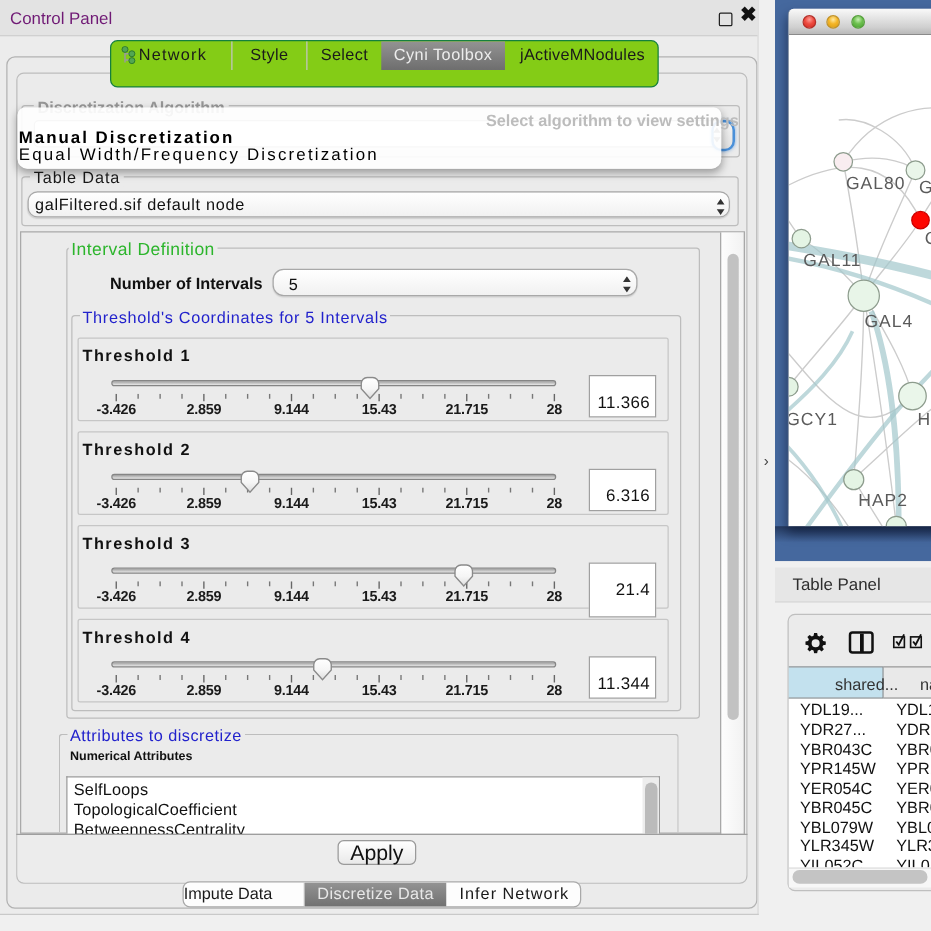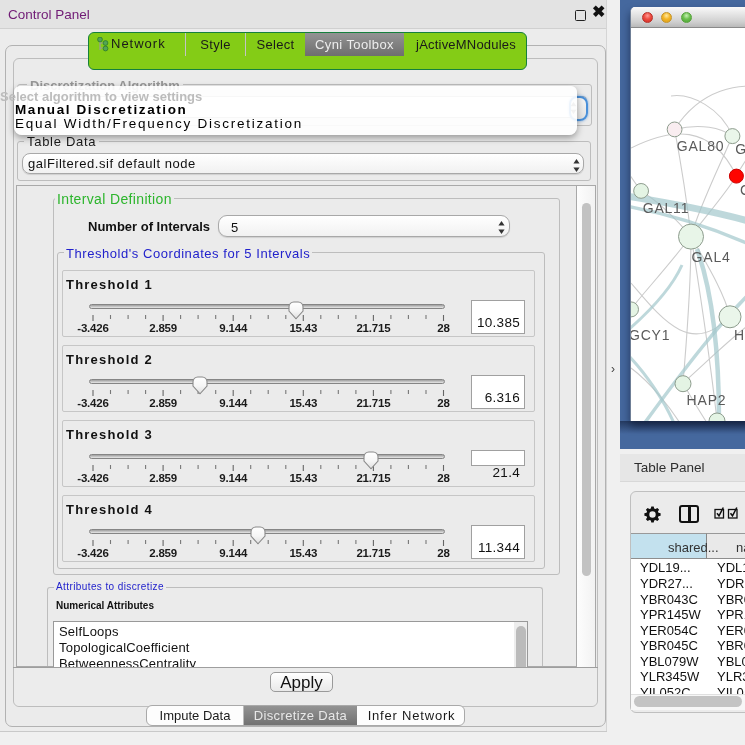--- a/index.html
+++ b/index.html
@@ -196,21 +196,21 @@
   <svg class="abs" style="left:287.5px;top:301px;" width="16" height="19" viewBox="0 0 16 19">
       <path d="M1,5.8 A5,5 0 0 1 5.8,1 L10.2,1 A5,5 0 0 1 15,5.8 L15,10 L8,17.8 L1,10 Z" fill="url(#tg1)" stroke="#8a8a8a" stroke-width="1.1"></path>
       <defs>
         <linearGradient id="tg1" x1="0" y1="0" x2="0" y2="1">
           <stop offset="0" stop-color="#ffffff"></stop>
           <stop offset="0.55" stop-color="#f5f5f5"></stop>
           <stop offset="1" stop-color="#dedede"></stop>
         </linearGradient>
       </defs>
     </svg>
-  <div class="abs" style="left:471px;top:300px;width:54px;height:34px;background:#fff;border:1px solid #a0a0a0;box-sizing:border-box;text-align:right;"><span style="font-size:13.5px;color:#111;position:relative;top:12px;right:4px;letter-spacing:0.3px;">10.385</span></div>
+  <div class="abs" style="left:471px;top:300px;width:54px;height:34px;background:#fff;border:1px solid #a0a0a0;box-sizing:border-box;text-align:right;"><span style="font-size:13.5px;color:#111;position:relative;top:12px;right:4px;letter-spacing:0.3px;">11.366</span></div>
 
   <div class="abs" style="left:62px;top:345px;width:473px;height:67px;border:1px solid #c6c6c6;border-radius:2px;box-sizing:border-box;background:#ebebeb;"></div>
   <div class="txt" style="left:66px;top:352px;font-size:13px;font-weight:bold;letter-spacing:1.2px;color:#111;">Threshold 2</div>
   <div class="abs" style="left:89px;top:379px;width:356px;height:5px;background:linear-gradient(#9e9e9e,#e8e8e8);border:1px solid #858585;border-radius:3px;box-sizing:border-box;"></div>
   <svg class="abs" style="left:89px;top:390px;" width="361" height="7" viewBox="0 0 361 7">
       <line x1="4.0" y1="0" x2="4.0" y2="6" stroke="#666" stroke-width="1.1"></line>
       <line x1="21.5" y1="0" x2="21.5" y2="4" stroke="#777" stroke-width="1.1"></line>
       <line x1="39.1" y1="0" x2="39.1" y2="4" stroke="#777" stroke-width="1.1"></line>
       <line x1="56.6" y1="0" x2="56.6" y2="4" stroke="#777" stroke-width="1.1"></line>
       <line x1="74.1" y1="0" x2="74.1" y2="6" stroke="#666" stroke-width="1.1"></line>
@@ -284,21 +284,21 @@
   <svg class="abs" style="left:362.5px;top:451px;" width="16" height="19" viewBox="0 0 16 19">
       <path d="M1,5.8 A5,5 0 0 1 5.8,1 L10.2,1 A5,5 0 0 1 15,5.8 L15,10 L8,17.8 L1,10 Z" fill="url(#tg3)" stroke="#8a8a8a" stroke-width="1.1"></path>
       <defs>
         <linearGradient id="tg3" x1="0" y1="0" x2="0" y2="1">
           <stop offset="0" stop-color="#ffffff"></stop>
           <stop offset="0.55" stop-color="#f5f5f5"></stop>
           <stop offset="1" stop-color="#dedede"></stop>
         </linearGradient>
       </defs>
     </svg>
-  <div class="abs" style="left:471px;top:450px;width:54px;height:16px;background:#fff;border:1px solid #a0a0a0;box-sizing:border-box;text-align:right;"><span style="font-size:13.5px;color:#111;position:relative;top:12px;right:4px;letter-spacing:0.3px;">21.4</span></div>
+  <div class="abs" style="left:471px;top:450px;width:54px;height:44px;background:#fff;border:1px solid #a0a0a0;box-sizing:border-box;text-align:right;"><span style="font-size:13.5px;color:#111;position:relative;top:12px;right:4px;letter-spacing:0.3px;">21.4</span></div>
 
   <div class="abs" style="left:62px;top:495px;width:473px;height:67px;border:1px solid #c6c6c6;border-radius:2px;box-sizing:border-box;background:#ebebeb;"></div>
   <div class="txt" style="left:66px;top:502px;font-size:13px;font-weight:bold;letter-spacing:1.2px;color:#111;">Threshold 4</div>
   <div class="abs" style="left:89px;top:529px;width:356px;height:5px;background:linear-gradient(#9e9e9e,#e8e8e8);border:1px solid #858585;border-radius:3px;box-sizing:border-box;"></div>
   <svg class="abs" style="left:89px;top:540px;" width="361" height="7" viewBox="0 0 361 7">
       <line x1="4.0" y1="0" x2="4.0" y2="6" stroke="#666" stroke-width="1.1"></line>
       <line x1="21.5" y1="0" x2="21.5" y2="4" stroke="#777" stroke-width="1.1"></line>
       <line x1="39.1" y1="0" x2="39.1" y2="4" stroke="#777" stroke-width="1.1"></line>
       <line x1="56.6" y1="0" x2="56.6" y2="4" stroke="#777" stroke-width="1.1"></line>
       <line x1="74.1" y1="0" x2="74.1" y2="6" stroke="#666" stroke-width="1.1"></line>
@@ -331,37 +331,37 @@
         <linearGradient id="tg4" x1="0" y1="0" x2="0" y2="1">
           <stop offset="0" stop-color="#ffffff"></stop>
           <stop offset="0.55" stop-color="#f5f5f5"></stop>
           <stop offset="1" stop-color="#dedede"></stop>
         </linearGradient>
       </defs>
     </svg>
   <div class="abs" style="left:471px;top:525px;width:54px;height:34px;background:#fff;border:1px solid #a0a0a0;box-sizing:border-box;text-align:right;"><span style="font-size:13.5px;color:#111;position:relative;top:12px;right:4px;letter-spacing:0.3px;">11.344</span></div>
 
   <div class="abs" style="left:47px;top:587px;width:496px;height:79px;border:1px solid #bdbdbd;border-top-left-radius:3px;border-top-right-radius:3px;border-bottom:none;box-sizing:border-box;"></div>
-  <div class="txt" style="left:54px;top:581px;font-size:10px;letter-spacing:0.4px;color:#2222cc;background:#ebebeb;padding:0 2px;">Attributes to discretize</div>
+  <div class="txt" style="left:54px;top:581px;font-size:13px;letter-spacing:0.4px;color:#2222cc;background:#ebebeb;padding:0 2px;">Attributes to discretize</div>
   <div class="txt" style="left:56px;top:600px;font-size:10px;font-weight:bold;color:#111;">Numerical Attributes</div>
   <div class="abs" style="left:53px;top:621px;width:475px;height:46px;background:#fff;border:1px solid #999;border-bottom:none;box-sizing:border-box;"></div>
   <div class="txt" style="left:59px;top:624px;font-size:13px;letter-spacing:0.2px;color:#111;">SelfLoops</div>
   <div class="txt" style="left:59px;top:640px;font-size:13px;letter-spacing:0.2px;color:#111;">TopologicalCoefficient</div>
   <div class="txt" style="left:59px;top:656px;font-size:13px;letter-spacing:0.2px;color:#111;">BetweennessCentrality</div>
   <div class="abs" style="left:514px;top:622px;width:13px;height:45px;background:#ededed;"></div>
   <div class="abs" style="left:516px;top:626px;width:10px;height:41px;background:#bbb;border-radius:5px 5px 0 0;"></div>
 
   <div class="abs" style="left:13px;top:667px;width:585px;height:1px;background:#9e9e9e;"></div>
   <div class="abs" style="left:14px;top:668px;width:583px;height:38px;background:#ececec;border-radius:0 0 6px 6px;"></div>
 
   <div class="abs" style="left:270px;top:672px;width:63px;height:20px;background:linear-gradient(#ffffff,#e9e9e9);border:1px solid #9a9a9a;border-radius:5px;box-sizing:border-box;text-align:center;">
     <span style="font-size:17px;color:#111;position:relative;top:0px;">Apply</span></div>
 
   <div class="abs" style="left:146px;top:705px;width:319px;height:21px;background:#fdfdfd;border:1px solid #a9a9a9;border-radius:6px;box-sizing:border-box;overflow:hidden;">
-    <div class="abs" style="left:0;top:0;width:97px;height:21px;border-right:1px solid #bbb;box-sizing:border-box;text-align:center;"><span style="font-size:13px;color:#1a1a1a;position:relative;top:0px;">Impute Data</span></div>
+    <div class="abs" style="left:0;top:0;width:97px;height:21px;border-right:1px solid #bbb;box-sizing:border-box;text-align:left;"><span style="font-size:13px;color:#1a1a1a;position:relative;top:0px;">Impute Data</span></div>
     <div class="abs" style="left:97px;top:0;width:113px;height:21px;background:linear-gradient(#939393,#6e6e6e);text-align:center;"><span style="font-size:13px;letter-spacing:0.35px;color:#e8e8e8;position:relative;top:0px;">Discretize Data</span></div>
     <div class="abs" style="left:210px;top:0;width:109px;height:21px;text-align:center;"><span style="font-size:13px;letter-spacing:0.8px;color:#1a1a1a;position:relative;top:0px;">Infer Network</span></div>
   </div>
 
   <div class="abs" style="left:88px;top:32px;width:439px;height:38px;background:#84cc16;border:1px solid #15803d;border-radius:6px;box-sizing:border-box;overflow:hidden;">
     <div class="abs" style="left:0;top:0;width:97px;height:23px;border-right:1px solid #c4c4c4;box-sizing:border-box;">
       <svg class="abs" style="left:6px;top:4px;" width="14" height="15" viewBox="0 0 14 15">
         <path d="M5,2 V13 M5,6 H10 M5,11 H10" stroke="#9a9a9a" stroke-width="1.2" fill="none"></path>
         <circle cx="5" cy="2.5" r="2.4" fill="#53a653" stroke="#2d7a2d" stroke-width="0.8"></circle>
         <circle cx="10.5" cy="6" r="2.4" fill="#53a653" stroke="#2d7a2d" stroke-width="0.8"></circle>
@@ -369,21 +369,21 @@
       </svg>
       <span class="txt" style="left:22px;top:2.5px;font-size:13px;letter-spacing:1.0px;color:#1a1a1a;">Network</span>
       </div>
     <div class="abs" style="left:97px;top:0;width:60px;height:23px;border-right:1px solid #c4c4c4;box-sizing:border-box;text-align:center;"><span style="font-size:13px;letter-spacing:0.3px;color:#1a1a1a;position:relative;top:1.5px;">Style</span></div>
     <div class="abs" style="left:157px;top:0;width:59px;height:23px;box-sizing:border-box;text-align:center;"><span style="font-size:13px;letter-spacing:0.3px;color:#1a1a1a;position:relative;top:1.5px;">Select</span></div>
     <div class="abs" style="left:216px;top:0;width:99px;height:23px;background:linear-gradient(#939393,#6e6e6e);text-align:center;"><span style="font-size:13px;letter-spacing:0.4px;color:#ededed;position:relative;top:1.5px;">Cyni Toolbox</span></div>
     <div class="abs" style="left:315px;top:0;width:124px;height:23px;text-align:center;"><span style="font-size:13px;letter-spacing:0.2px;color:#1a1a1a;position:relative;top:1.5px;">jActiveMNodules</span></div>
   </div>
 
   <div class="abs" style="left:14px;top:86px;width:563px;height:49px;background:rgba(255,255,255,0.9);border-radius:6px 6px 8px 8px;box-shadow:0 3px 7px rgba(0,0,0,0.35);"></div>
-  <div class="txt" style="left:0;top:89px;width:591px;text-align:left;font-size:13px;font-weight:bold;color:#bcbcbc;">Select algorithm to view settings</div>
+  <div class="txt" style="left:0;top:89px;width:591px;text-align:right;font-size:13px;font-weight:bold;color:#bcbcbc;">Select algorithm to view settings</div>
   <div class="txt" style="left:15px;top:102px;font-size:13.5px;font-weight:bold;letter-spacing:1.6px;color:#000;">Manual Discretization</div>
   <div class="txt" style="left:15px;top:116px;font-size:13.5px;letter-spacing:1.75px;color:#000;">Equal Width/Frequency Discretization</div>
 
 </div>
 
 <div class="abs" style="left:607px;top:0;width:13px;height:745px;background:#f0f0f0;"></div>
 <div class="txt" style="left:611px;top:362px;font-size:12px;color:#444;">›</div>
 
 <div class="abs" style="left:0;top:731px;width:607px;height:1px;background:#c9c9c9;"></div>
 <div class="abs" style="left:0;top:732px;width:607px;height:13px;background:#f0f0f0;"></div>

